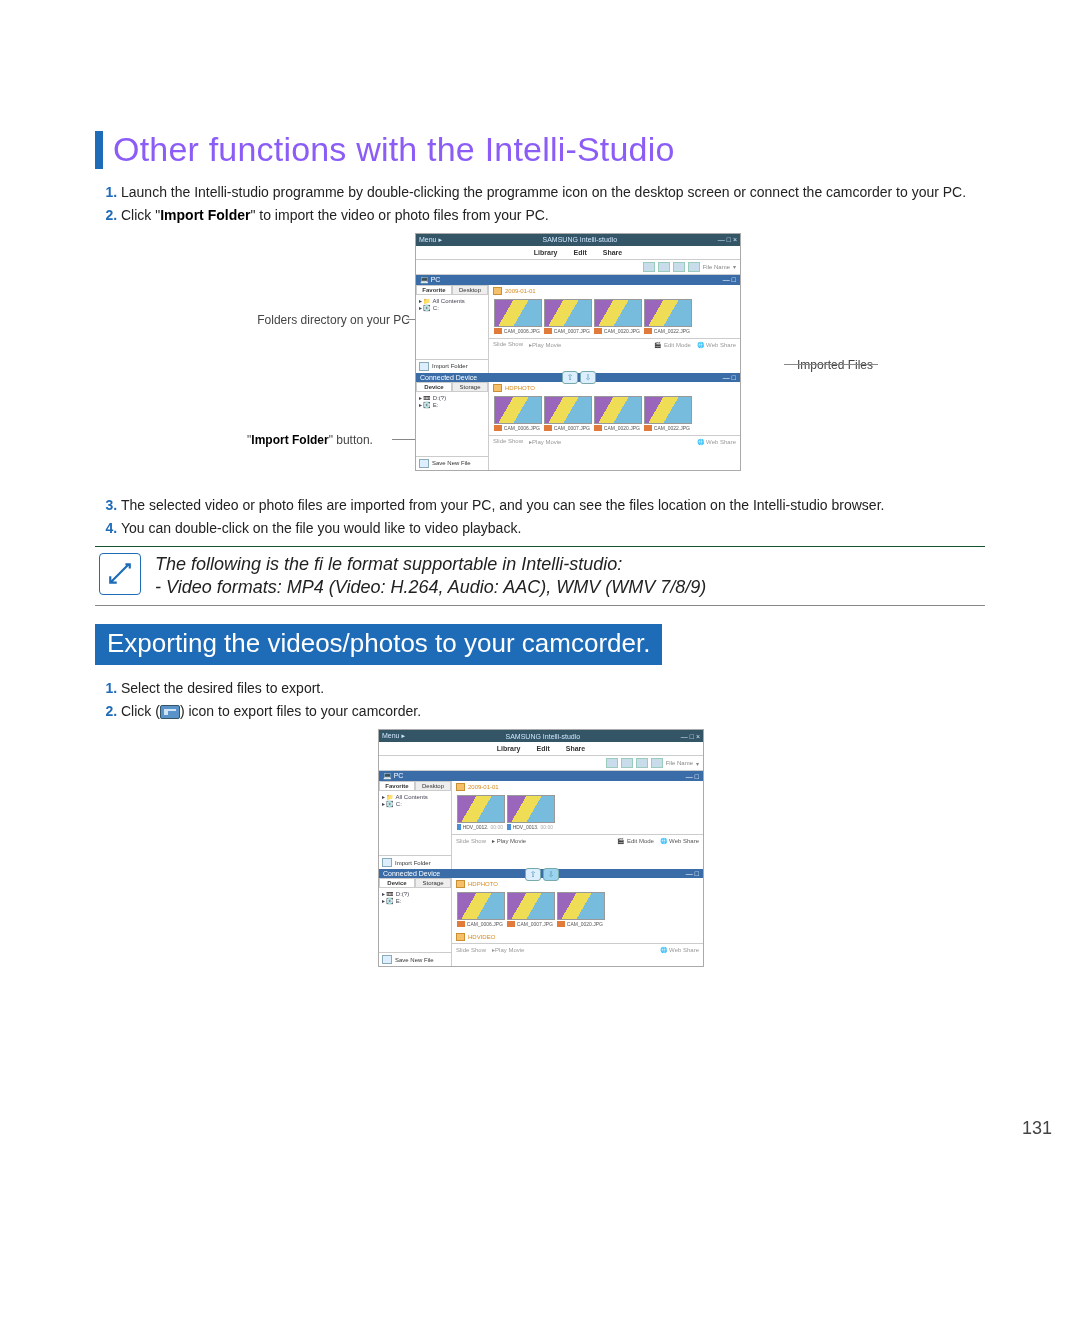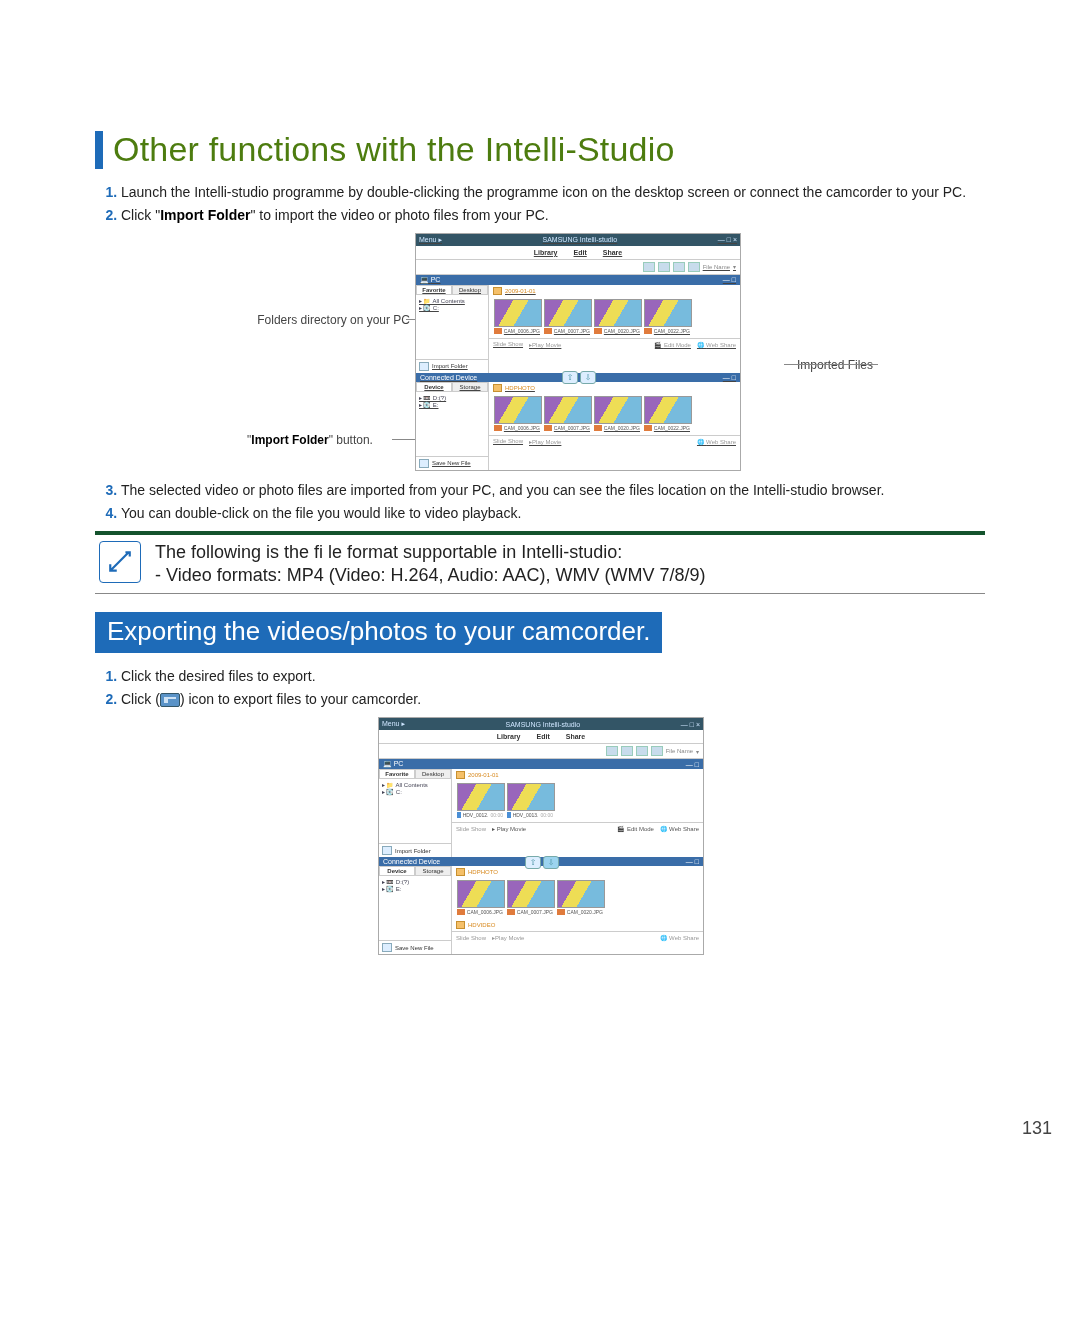--- a/index.html
+++ b/index.html
@@ -22,21 +22,21 @@
     margin-bottom: 14px;
   }
   .title-bar {
     width: 8px;
     height: 38px;
     background: #1e6bb8;
     margin-right: 10px;
   }
   .title {
     font-size: 34px;
-    color: #4d7c0f;
+    color: #8b5cf6;
     font-weight: 400;
     letter-spacing: 0.2px;
   }
   .section-band {
     display: inline-block;
     background: #1e6bb8;
     color: #fff;
     font-size: 26px;
     padding: 4px 12px 6px 12px;
     margin-bottom: 10px;
@@ -52,24 +52,23 @@
     margin-bottom: 4px;
   }
   ol li::marker {
     font-weight: 700;
     color: #1e6bb8;
   }
   .b { font-weight: 700; color: #000; }
   .fig-wrap1 {
     position: relative;
     width: 640px;
-    margin: 8px auto 10px auto;
+    margin: 8px auto 25px auto;
     font-size: 12px;
     color: #444;
-    text-decoration: underline;
   }
   .callout-left-1 { position:absolute; left:0; top:80px; width:190px; text-align:right; }
   .callout-left-2 { position:absolute; left:0; top:200px; width:180px; text-align:center; }
   .callout-right { position:absolute; right:-20px; top:125px; width:90px; text-align:center; }
   .app-frame {
     position: relative;
     margin-left: 195px;
     width: 324px;
     border: 1px solid #aaa;
     font-size: 7px;
@@ -124,25 +123,26 @@
     display:flex; gap:2px;
   }
   .wizard div{ width:14px; height:11px; border-radius:3px; border:1px solid #7aa; background:#def; display:flex; align-items:center; justify-content:center;}
   .wizard .arrow { font-size:8px; color:#59a;}
   .cline { position:absolute; background:#888; height:1px; }
   .cl1 { left:186px; top:86px; width:66px;}
   .cl2 { left:172px; top:206px; width:24px; }
   .cl3 { right:-18px; top:131px; width:94px; }
 
   .note-box {
-    border-top:4px solid #14532d;
+    border-top:1px solid #14532d;
     border-bottom:1px solid #888;
     display:flex;
     padding:6px 4px;
     margin: 4px 0 18px 0;
+    font-style: italic;
   }
   .note-icon {
     width:40px; height:40px; border:1.5px solid #1e6bb8; border-radius:4px;
     display:flex; align-items:center; justify-content:center;
     color:#1e6bb8; margin-right:14px; flex:none;
   }
   .note-icon svg { width:26px; height:26px;}
   .note-lines { font-size:18px; line-height:1.3; }
   .inline-icon { display:inline-block; width:18px; height:12px; background:#5a93c8; border:1px solid #356; border-radius:2px; vertical-align:middle; position:relative; top:-1px;}
   .inline-icon::after{ content:""; position:absolute; left:3px; top:3px; width:8px; height:4px; border-left:4px solid #cfe3f5; border-top:2px solid #cfe3f5;}
@@ -362,21 +362,21 @@
     </div>
     <div class="note-lines">
       <div>The following is the fi le format supportable in Intelli-studio:</div>
       <div>-   Video formats: MP4 (Video: H.264, Audio: AAC), WMV (WMV 7/8/9)</div>
     </div>
   </div>
 
   <div class="section-band">Exporting the videos/photos to your camcorder.</div>
 
   <ol>
-    <li><span>Click the desired files to export.</span></li>
+    <li><span>Select the desired files to export.</span></li>
     <li>
       <span>Click (</span><span class="inline-icon"></span><span>) icon to export files to your camcorder.</span>
     </li>
   </ol>
 
   
   <div class="fig-wrap2">
     <div class="app-frame" style="margin-left:0;">
       <div class="app-titlebar">
         <span>Menu ▸</span>

